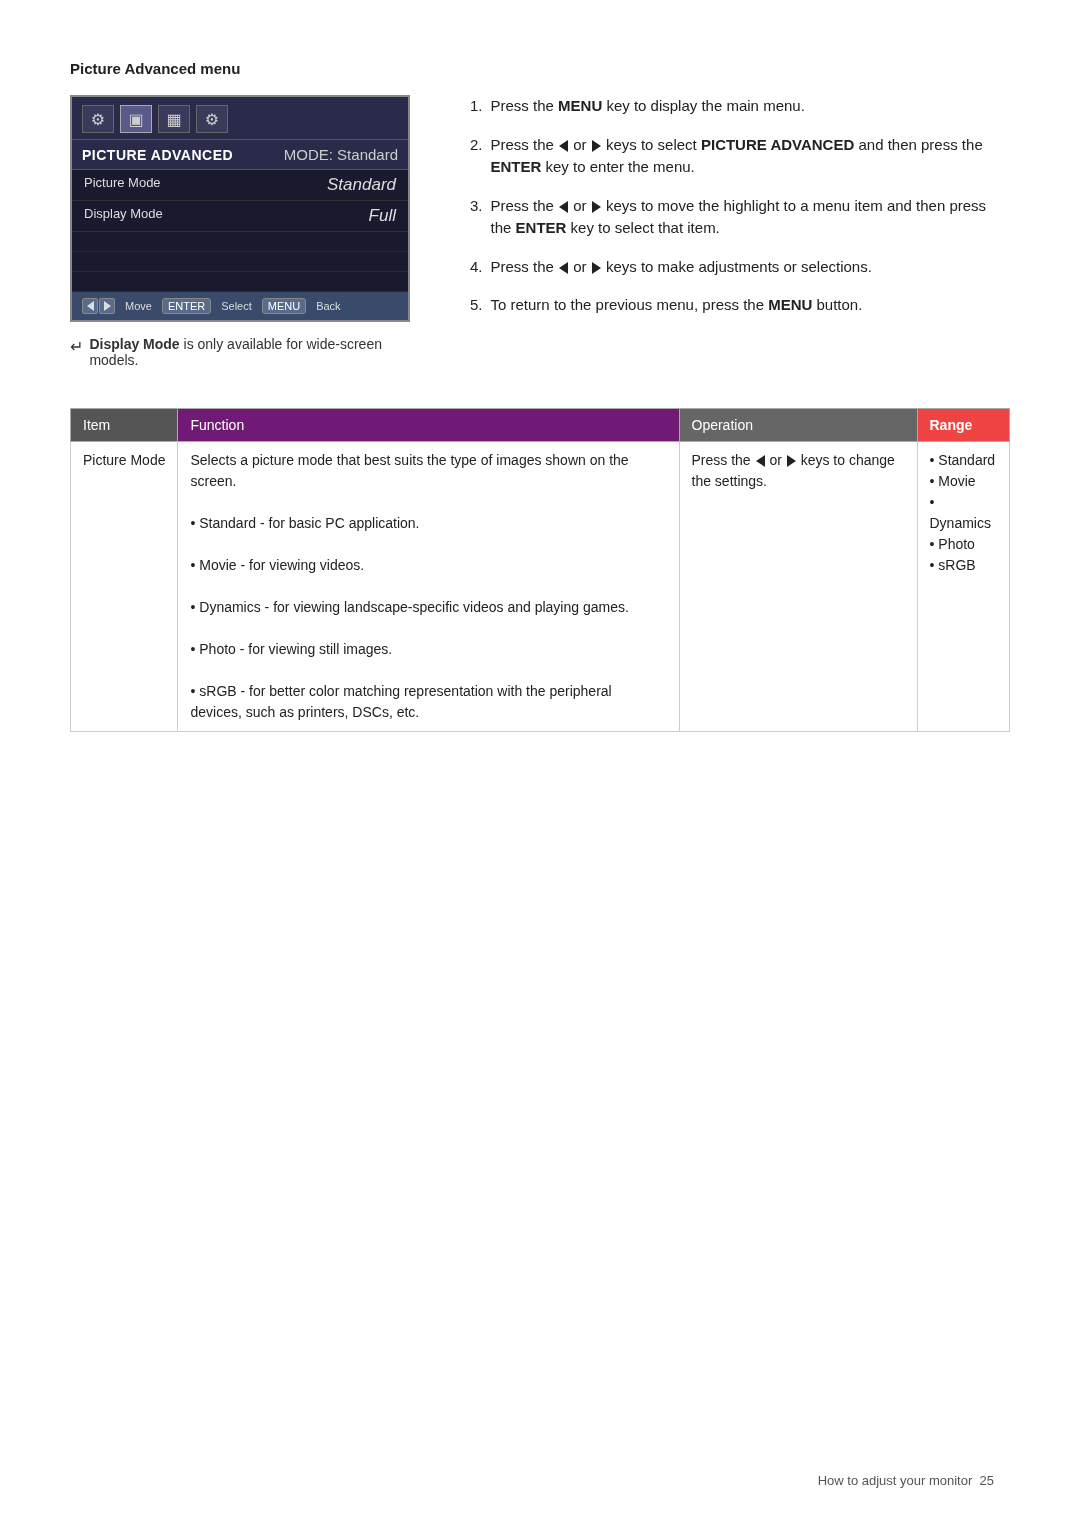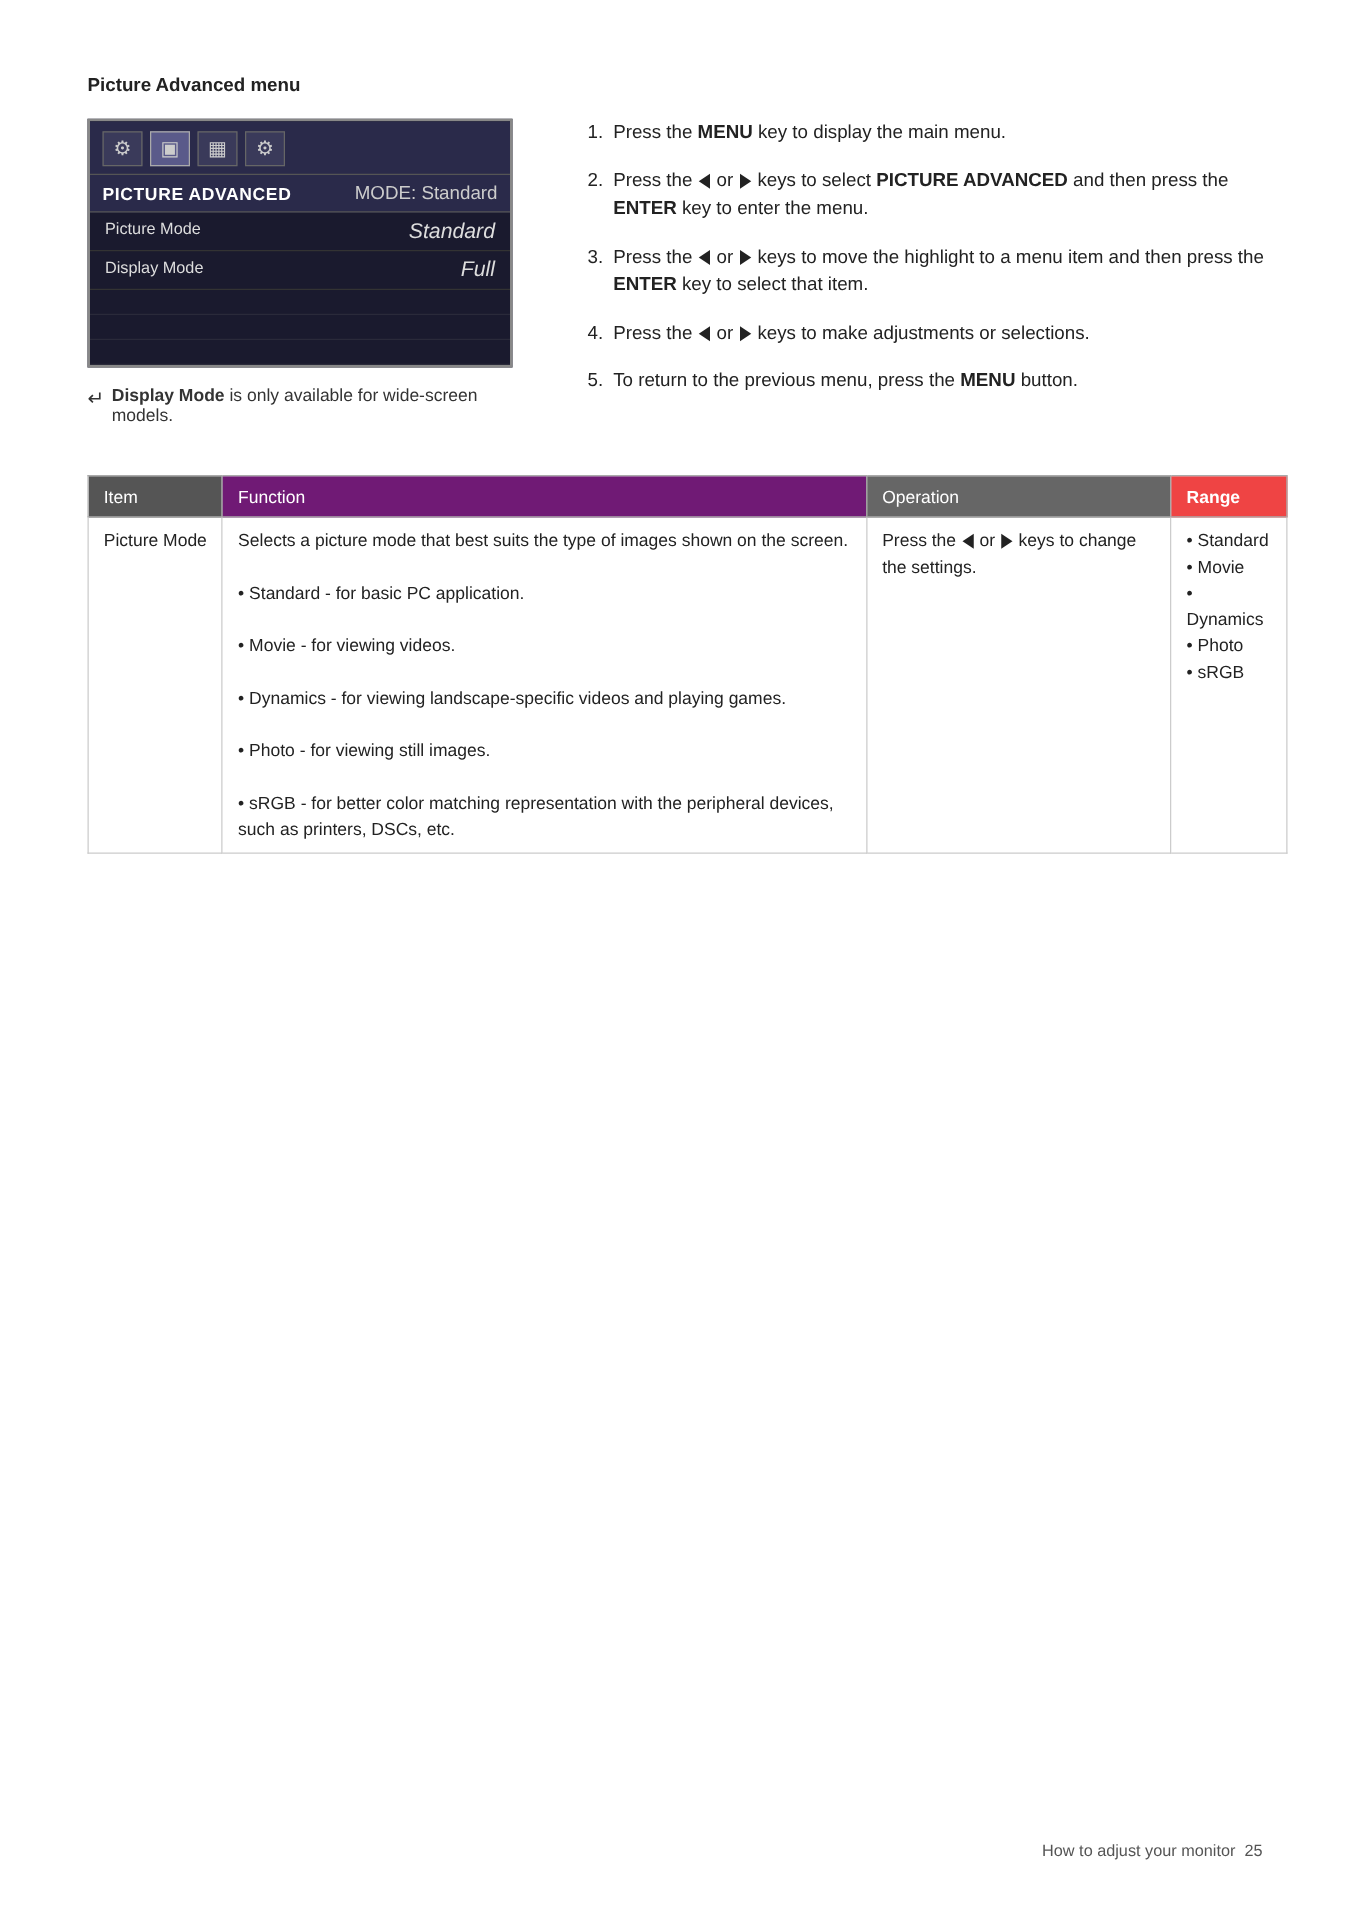--- a/index.html
+++ b/index.html
@@ -6,21 +6,21 @@
     body {
       width: 1080px;
       min-height: 1528px;
       background: #fff;
       font-family: Arial, Helvetica, sans-serif;
       font-size: 15px;
       color: #222;
       position: relative;
     }
     .page-content {
-      padding: 60px 50px 60px 70px;
+      padding: 60px 70px 60px 70px;
     }
 
     
     .section-heading {
       font-weight: bold;
       font-size: 15px;
       margin-bottom: 18px;
     }
 
     
@@ -213,21 +213,21 @@
     }
     .info-table td:first-child {
       white-space: nowrap;
       font-size: 14px;
     }
 
     
     .page-footer {
       position: absolute;
       bottom: 40px;
-      right: 70px;
+      right: 86px;
       font-size: 13px;
       color: #555;
     }
 
     
     .tri-left {
       display: inline-block;
       width: 0;
       height: 0;
       border-top: 6px solid transparent;
@@ -294,20 +294,35 @@
           <span class="osd-row-value">Standard</span>
         </div>
         <div class="osd-row">
           <span class="osd-row-label">Display Mode</span>
           <span class="osd-row-value">Full</span>
         </div>
         <div class="osd-empty-row"></div>
         <div class="osd-empty-row"></div>
         <div class="osd-empty-row"></div>
 
+        <div class="osd-bottom-bar">
+          <span class="osd-nav-arrows">
+            <span class="arrow-btn">
+                <span class="tri-left-sm"></span>
+              </span>
+            <span class="arrow-btn">
+                <span class="tri-right-sm"></span>
+              </span>
+          </span>
+          <span>Move</span>
+          <span class="osd-key">ENTER</span>
+          <span>Select</span>
+          <span class="osd-key">MENU</span>
+          <span>Back</span>
+        </div>
       </div>
 
       <div class="osd-note">
         <span class="note-icon">↵</span>
         <span>
           <strong>Display Mode</strong> is only available for wide-screen models.
         </span>
       </div>
     </div>
 

